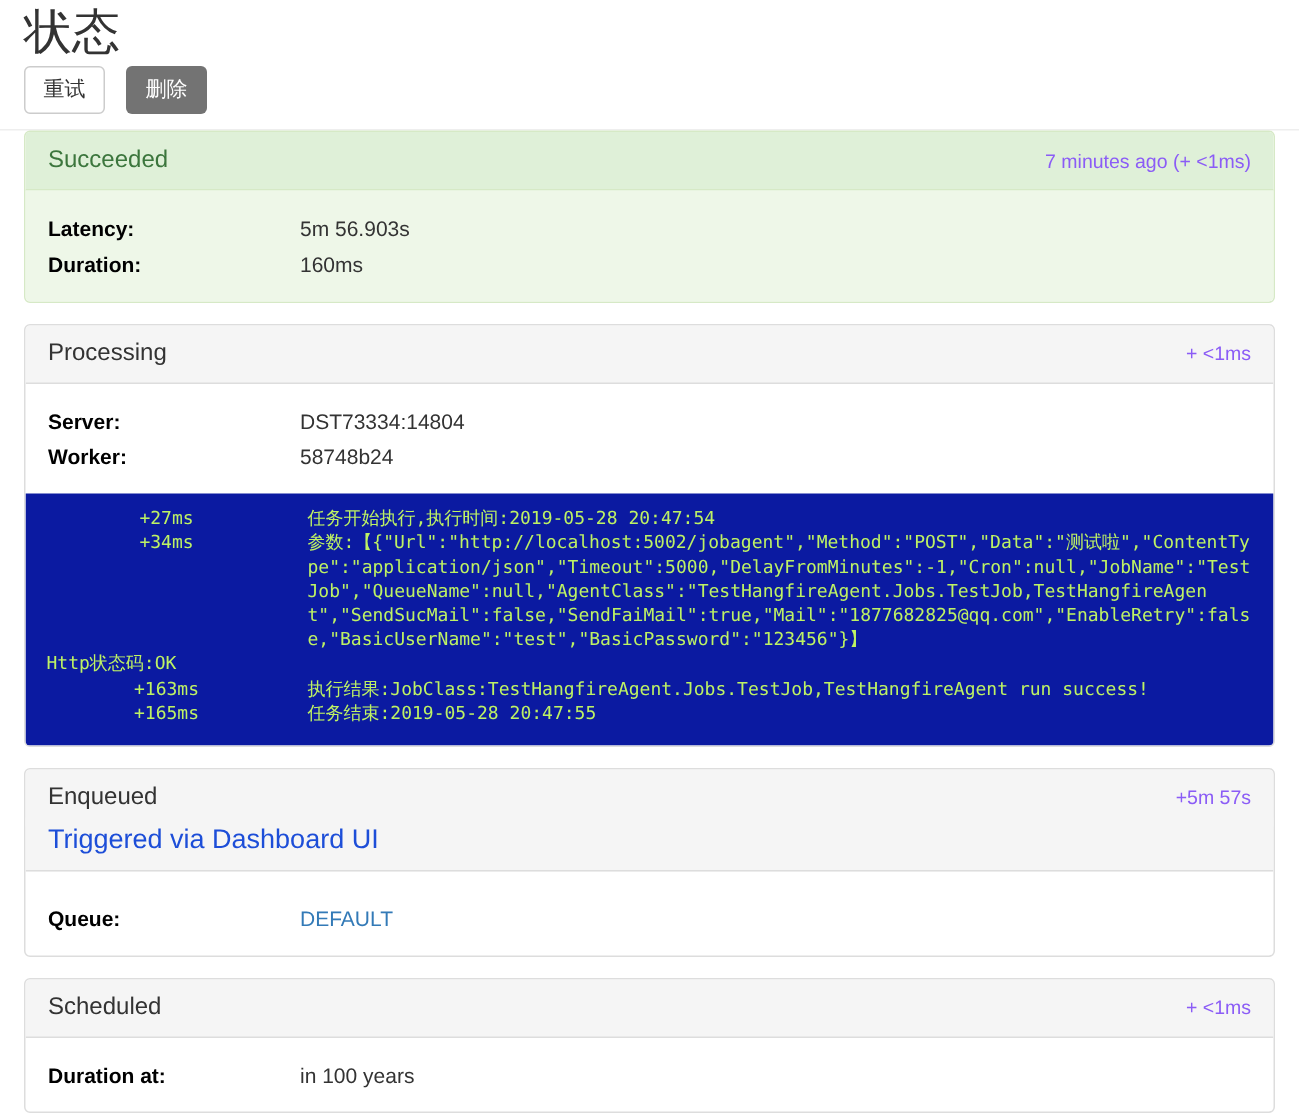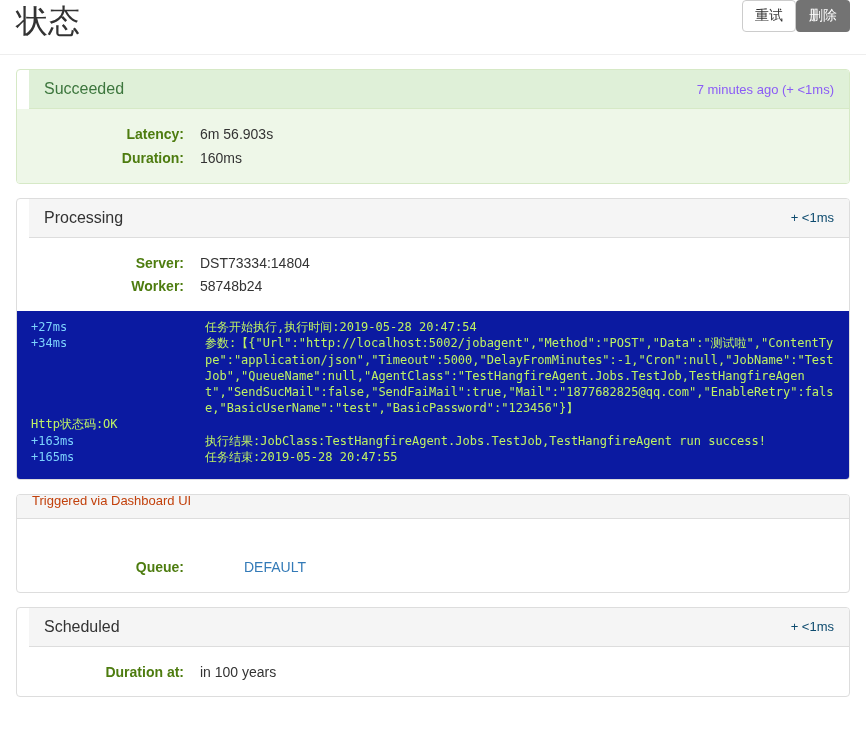--- a/index.html
+++ b/index.html
@@ -9,28 +9,28 @@
     color: #333;
     background: #fff;
     width: 866px;
   }
   .page-header {
     display: flex;
     align-items: flex-start;
     justify-content: space-between;
     padding: 0 16px 10px 16px;
     border-bottom: 1px solid #eee;
-    margin-bottom: 14px;
+    flex-direction: column;
   }
   .page-title {
     font-size: 32px;
     font-weight: 400;
     color: #333;
   }
-  .header-actions { display: flex; gap: 0; }
+  .header-actions { display: flex; gap: 14px; }
   .btn {
     display: inline-block;
     padding: 6px 12px;
     font-size: 14px;
     border-radius: 4px;
     cursor: pointer;
     border: 1px solid transparent;
   }
   .btn-default {
     background: #fff;
@@ -50,69 +50,67 @@
   .panel-succeeded { border-color: #d6e9c6; }
   .panel-header {
     display: flex;
     justify-content: space-between;
     align-items: center;
     padding: 10px 15px;
     font-size: 16px;
     color: #333;
     border-bottom: 1px solid #ddd;
     background: #f5f5f5;
-    margin-left: 12px;
   }
   .panel-succeeded .panel-header {
     background: #dff0d8;
     color: #3c763d;
     border-bottom-color: #d6e9c6;
   }
   .panel-header-right {
     font-size: 13px;
-    color: #0c4a6e;
+    color: #8b5cf6;
   }
   .panel-succeeded .panel-header-right { color: #8b5cf6; }
   .panel-sub {
     padding: 4px 15px 0 15px;
-    font-size: 13px;
-    color: #c2410c;
+    font-size: 18px;
+    color: #1d4ed8;
     margin-top: -6px;
-    margin-bottom: 23px;
+    margin-bottom: 6px;
   }
   .dl {
     padding: 14px 15px 12px 15px;
   }
   .dl-row {
     display: flex;
     line-height: 1.7;
   }
   .dl-row dt {
     width: 168px;
-    text-align: right;
     font-weight: 700;
     padding-right: 16px;
-    color: #4d7c0f;
+    color: #000000;
   }
   .dl-row dd { color: #333; }
-  .dl-row dd a { color: #337ab7; text-decoration: none; margin-left: 44px; }
+  .dl-row dd a { color: #337ab7; text-decoration: none; }
   .console {
     background: #0b1aa1;
     color: #fff;
     padding: 8px 14px 14px 14px;
     font-family: Consolas, Menlo, monospace;
     font-size: 12px;
     line-height: 1.35;
   }
   .console-row { display: flex; }
   .console-ts {
     width: 174px;
-    text-align: left;
+    text-align: center;
     padding-right: 14px;
-    color: #7dd3fc;
+    color: #bef264;
     flex-shrink: 0;
   }
   .console-msg {
     color: #bef264;
     word-break: break-all;
     flex: 1;
   }
   .panel-succeeded .dl { background: #eef7e8; }
 </style>
 </head>
@@ -127,21 +125,21 @@
 </div>
 
 <div class="panel panel-succeeded">
   <div class="panel-header">
     <span>Succeeded</span>
     <span class="panel-header-right">7 minutes ago (+ &lt;1ms)</span>
   </div>
   <div class="dl">
     <div class="dl-row">
       <dt>Latency:</dt>
-      <dd>6m 56.903s</dd>
+      <dd>5m 56.903s</dd>
     </div>
     <div class="dl-row">
       <dt>Duration:</dt>
       <dd>160ms</dd>
     </div>
   </div>
 </div>
 
 <div class="panel">
   <div class="panel-header">
@@ -175,20 +173,24 @@
         <div class="console-msg">执行结果:JobClass:TestHangfireAgent.Jobs.TestJob,TestHangfireAgent run success!</div>
       </div>
       <div class="console-row">
         <div class="console-ts">+165ms</div>
         <div class="console-msg">任务结束:2019-05-28 20:47:55</div>
       </div>
     </div>
 </div>
 
 <div class="panel">
+  <div class="panel-header" style="border-bottom:none">
+    <span>Enqueued</span>
+    <span class="panel-header-right">+5m 57s</span>
+  </div>
   <div class="panel-sub" style="background:#f5f5f5;padding-bottom:10px;border-bottom:1px solid #ddd">Triggered via Dashboard UI</div>
   <div class="dl">
     <div class="dl-row">
       <dt>Queue:</dt>
       <dd><a href="#">DEFAULT</a></dd>
     </div>
   </div>
 </div>
 
 <div class="panel">

